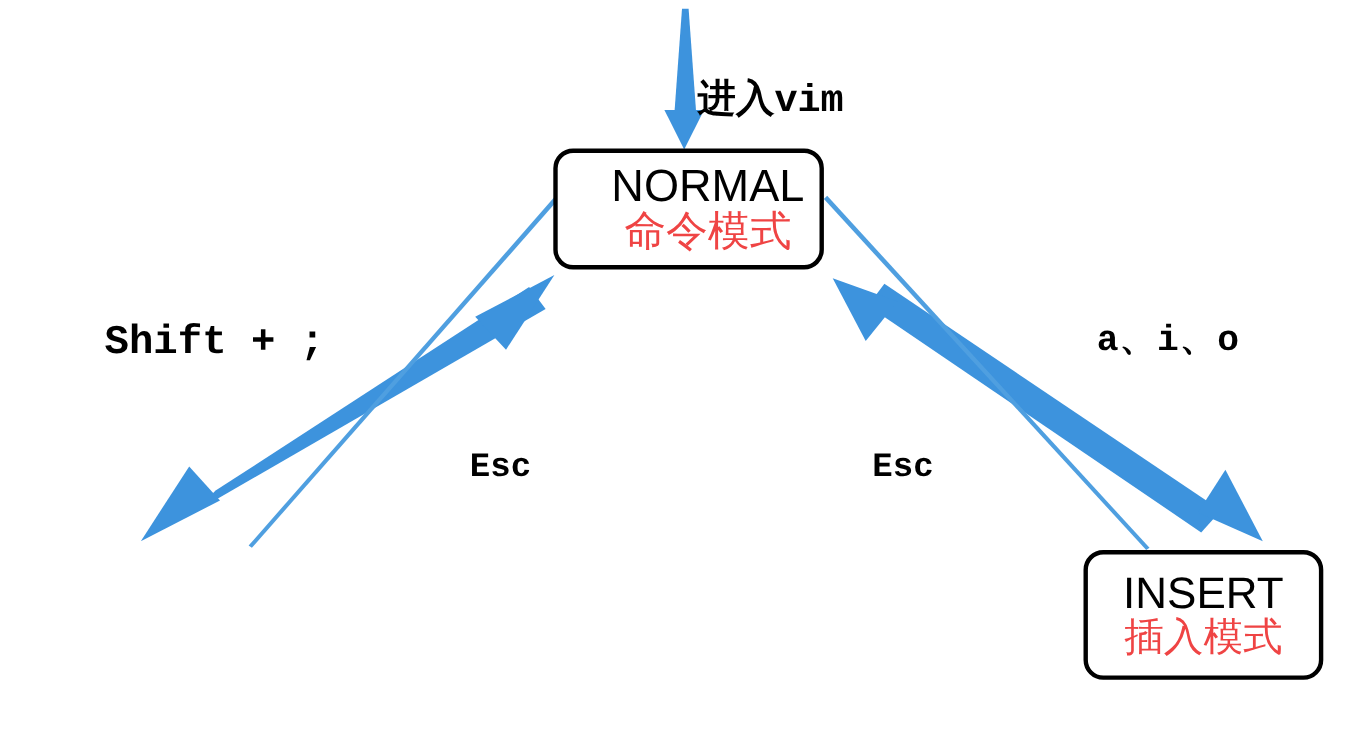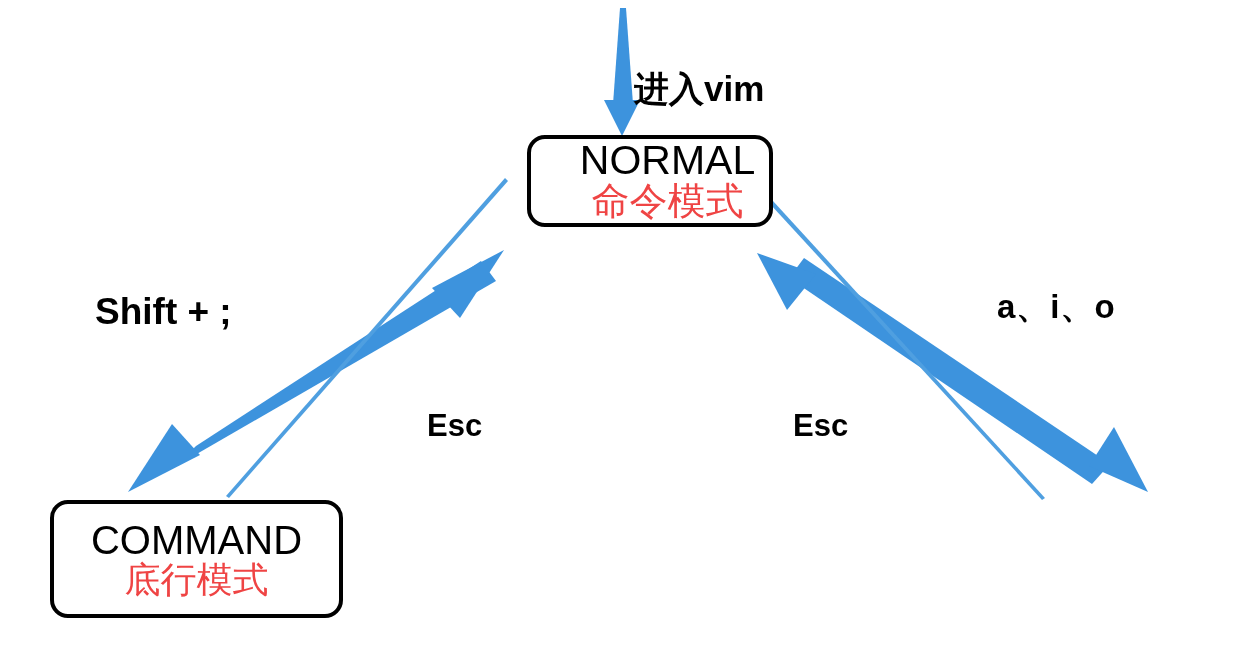--- a/index.html
+++ b/index.html
@@ -46,24 +46,24 @@
     white-space: nowrap;
   }
   .mode-cn {
     font-family: "DejaVu Sans", "Liberation Sans", sans-serif;
     font-weight: 400;
     color: #ef4444;
     line-height: 1.05;
     white-space: nowrap;
   }
   #box-normal {
-    left: 527px;
+    left: 503px;
     top: 135px;
     width: 246px;
-    height: 92px;
+    height: 110px;
     padding-left: 35px;
   }
   #box-normal .mode-en { font-size: 41px; }
   #box-normal .mode-cn { font-size: 38px; margin-top: 1px; }
 
   #box-command {
     left: 50px;
     top: 500px;
     width: 293px;
     height: 118px;
@@ -76,21 +76,21 @@
     top: 500px;
     width: 218px;
     height: 118px;
   }
   #box-insert .mode-en { font-size: 40px; }
   #box-insert .mode-cn { font-size: 36px; margin-top: 0px; }
 
   
   .edge-label {
     position: absolute;
-    font-family: Liberation Sans, sans-serif;
+    font-family: Liberation Mono, monospace;
     font-weight: bold;
     color: #000000;
     white-space: nowrap;
     z-index: 6;
   }
   #label-enter-vim {
     left: 634px;
     top: 66px;
     font-size: 35px;
     letter-spacing: 0px;
@@ -169,25 +169,25 @@
     <g>
       <polygon points="752,178 749,181 1042,500 1045,498" fill="#4f9fe0"></polygon>
     </g>
   </svg>
 
   <div class="mode-box" id="box-normal">
     <div class="mode-en">NORMAL</div>
     <div class="mode-cn">命令模式</div>
   </div>
 
-  <div class="mode-box" id="box-command">
-    <div class="mode-en">COMMAND</div>
-    <div class="mode-cn">底行模式</div>
+
+  <div class="mode-box" id="box-insert">
+    <div class="mode-en">INSERT</div>
+    <div class="mode-cn">插入模式</div>
   </div>
-
 
   <div class="edge-label" id="label-enter-vim">进入vim</div>
 
   <div class="edge-label" id="label-shift-semicolon">Shift + ;</div>
 
   <div class="edge-label" id="label-aio">a、i、o</div>
 
   <div class="edge-label" id="label-esc-left">Esc</div>
 
   <div class="edge-label" id="label-esc-right">Esc</div>

